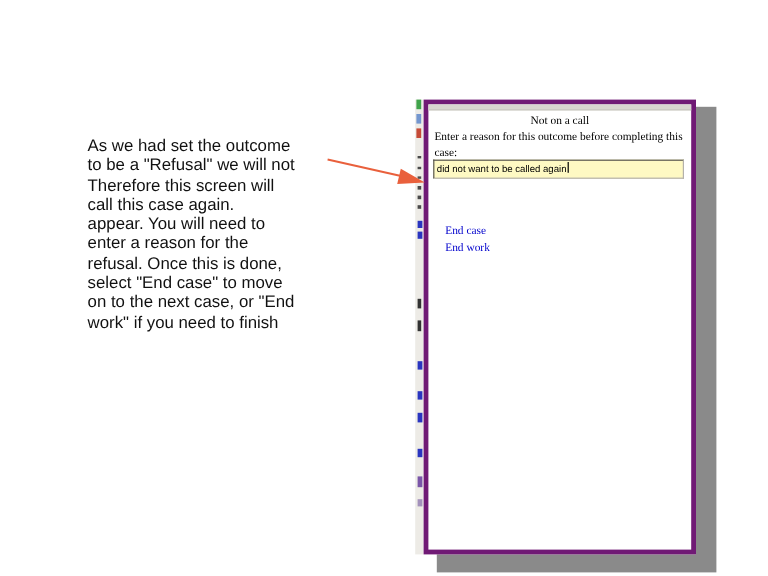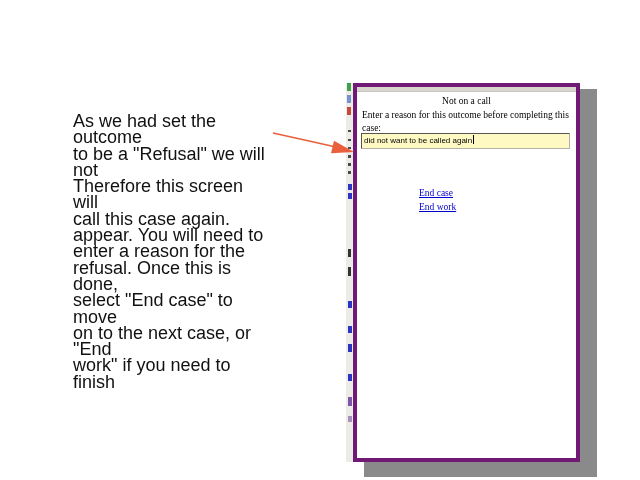--- a/index.html
+++ b/index.html
@@ -7,21 +7,21 @@
     position:relative; width:640px; height:480px; background:#ffffff;
     overflow:hidden; font-family:"Liberation Sans", sans-serif; color:#000;
   }
   .title {
     position:absolute; left:0; top:38px; width:640px; text-align:center;
     font-size:32px; line-height:37px; font-weight:400; color:#000000;
     letter-spacing:0.5px;
   }
   .body-text {
     position:absolute; left:73px; top:113px; width:200px;
-    font-size:18px; line-height:16.3px; color:#111;
+    font-size:14px; line-height:16.3px; color:#111;
   }
   .arrow-svg { position:absolute; left:0; top:0; z-index:3; pointer-events:none; }
 
   .shadow {
     position:absolute; left:364px; top:89px; width:233px; height:388px;
     background:#8a8a8a; z-index:0;
   }
   .edge-strip {
     position:absolute; left:346px; top:83px; width:7px; height:379px;
     background:#edebe6; z-index:1;
@@ -53,21 +53,21 @@
     padding-left:2px; white-space:nowrap; overflow:hidden; cursor:text;
   }
   .caret {
     display:inline-block; width:1px; height:9px; background:#000;
     vertical-align:-1px; margin-left:1px;
   }
   .panel-links {
     position:absolute; left:14px; top:99px; font-size:9.5px; line-height:14px;
   }
   .panel-link {
-    display:block; color:#0000cc; text-decoration:underline; cursor:pointer;margin-left:48px;
+    display:block; color:#0000cc; cursor:pointer;
   }
 </style>
 </head>
 <body>
 
 <div class="slide">
 
 
   <div class="body-text">
     <div>As we had set the outcome</div>

